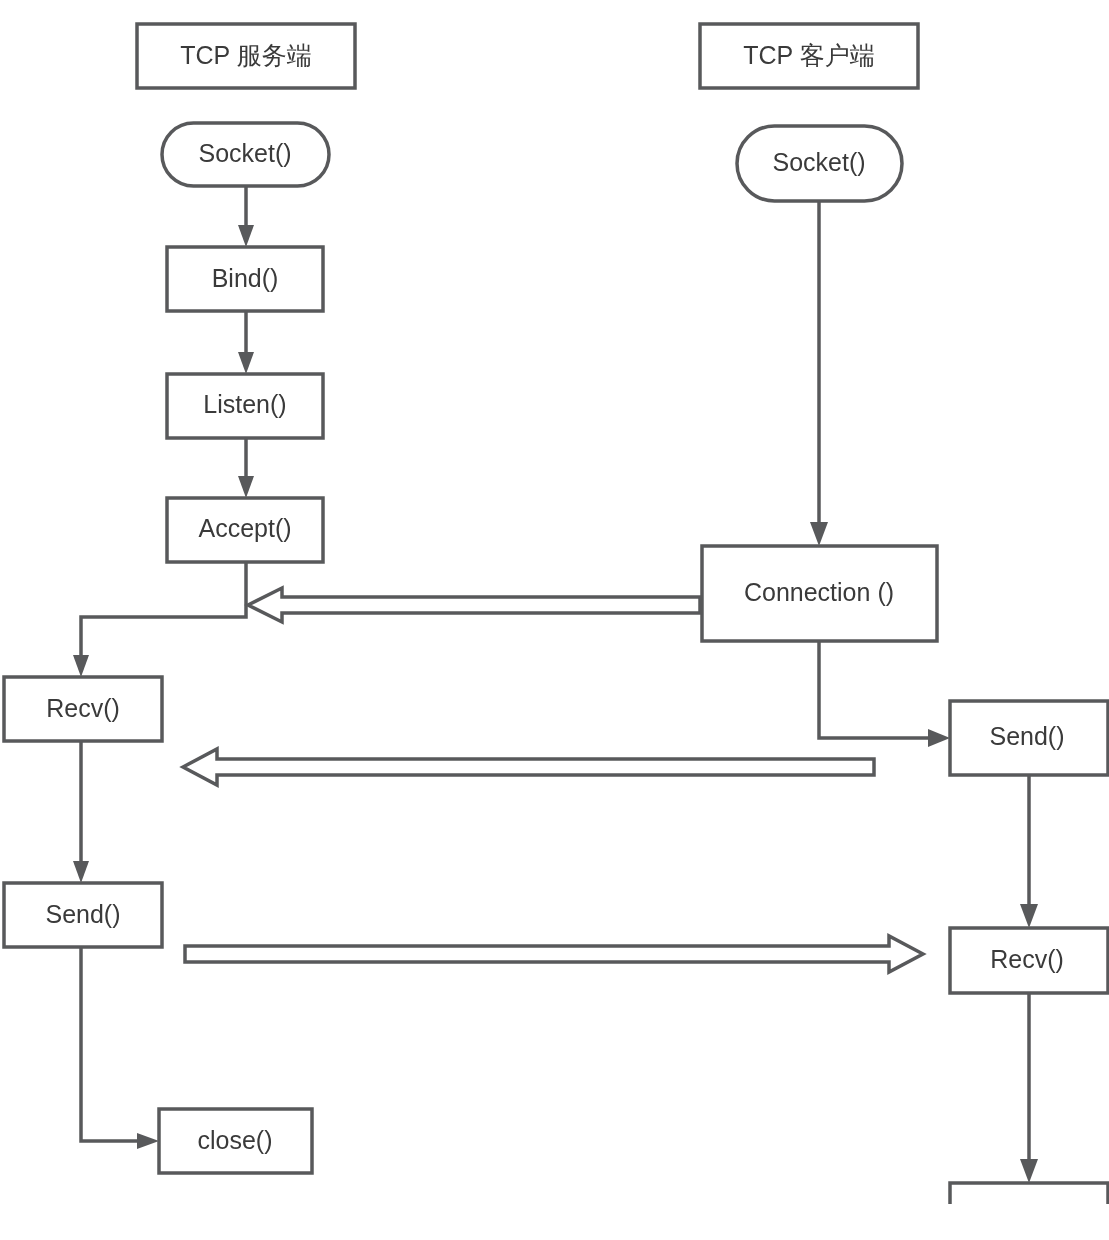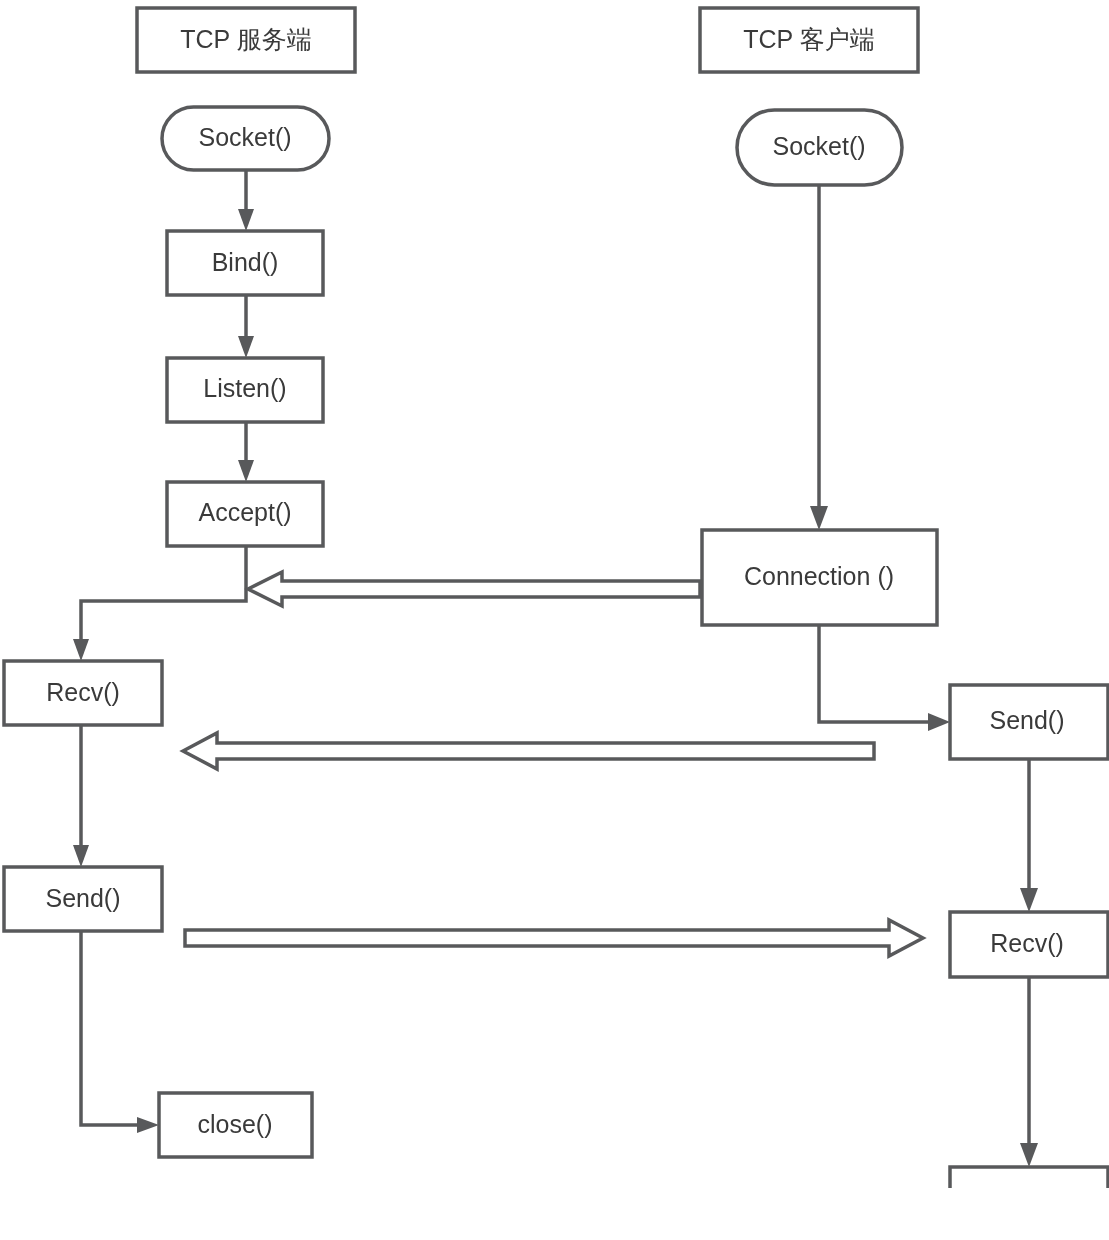--- a/index.html
+++ b/index.html
@@ -9,20 +9,21 @@
   }
   body {
     font-family: "Liberation Sans", "DejaVu Sans", sans-serif;
   }
   #canvas {
     position: relative;
     width: 1109px;
     height: 1188px;
     background: #ffffff;
     overflow: hidden;
+    margin-top: 16px;
   }
   #flow-svg {
     position: absolute;
     left: 0;
     top: 0;
     width: 1109px;
     height: 1240px;
   }
   .node-text {
     font-family: "Liberation Sans", "DejaVu Sans", sans-serif;

